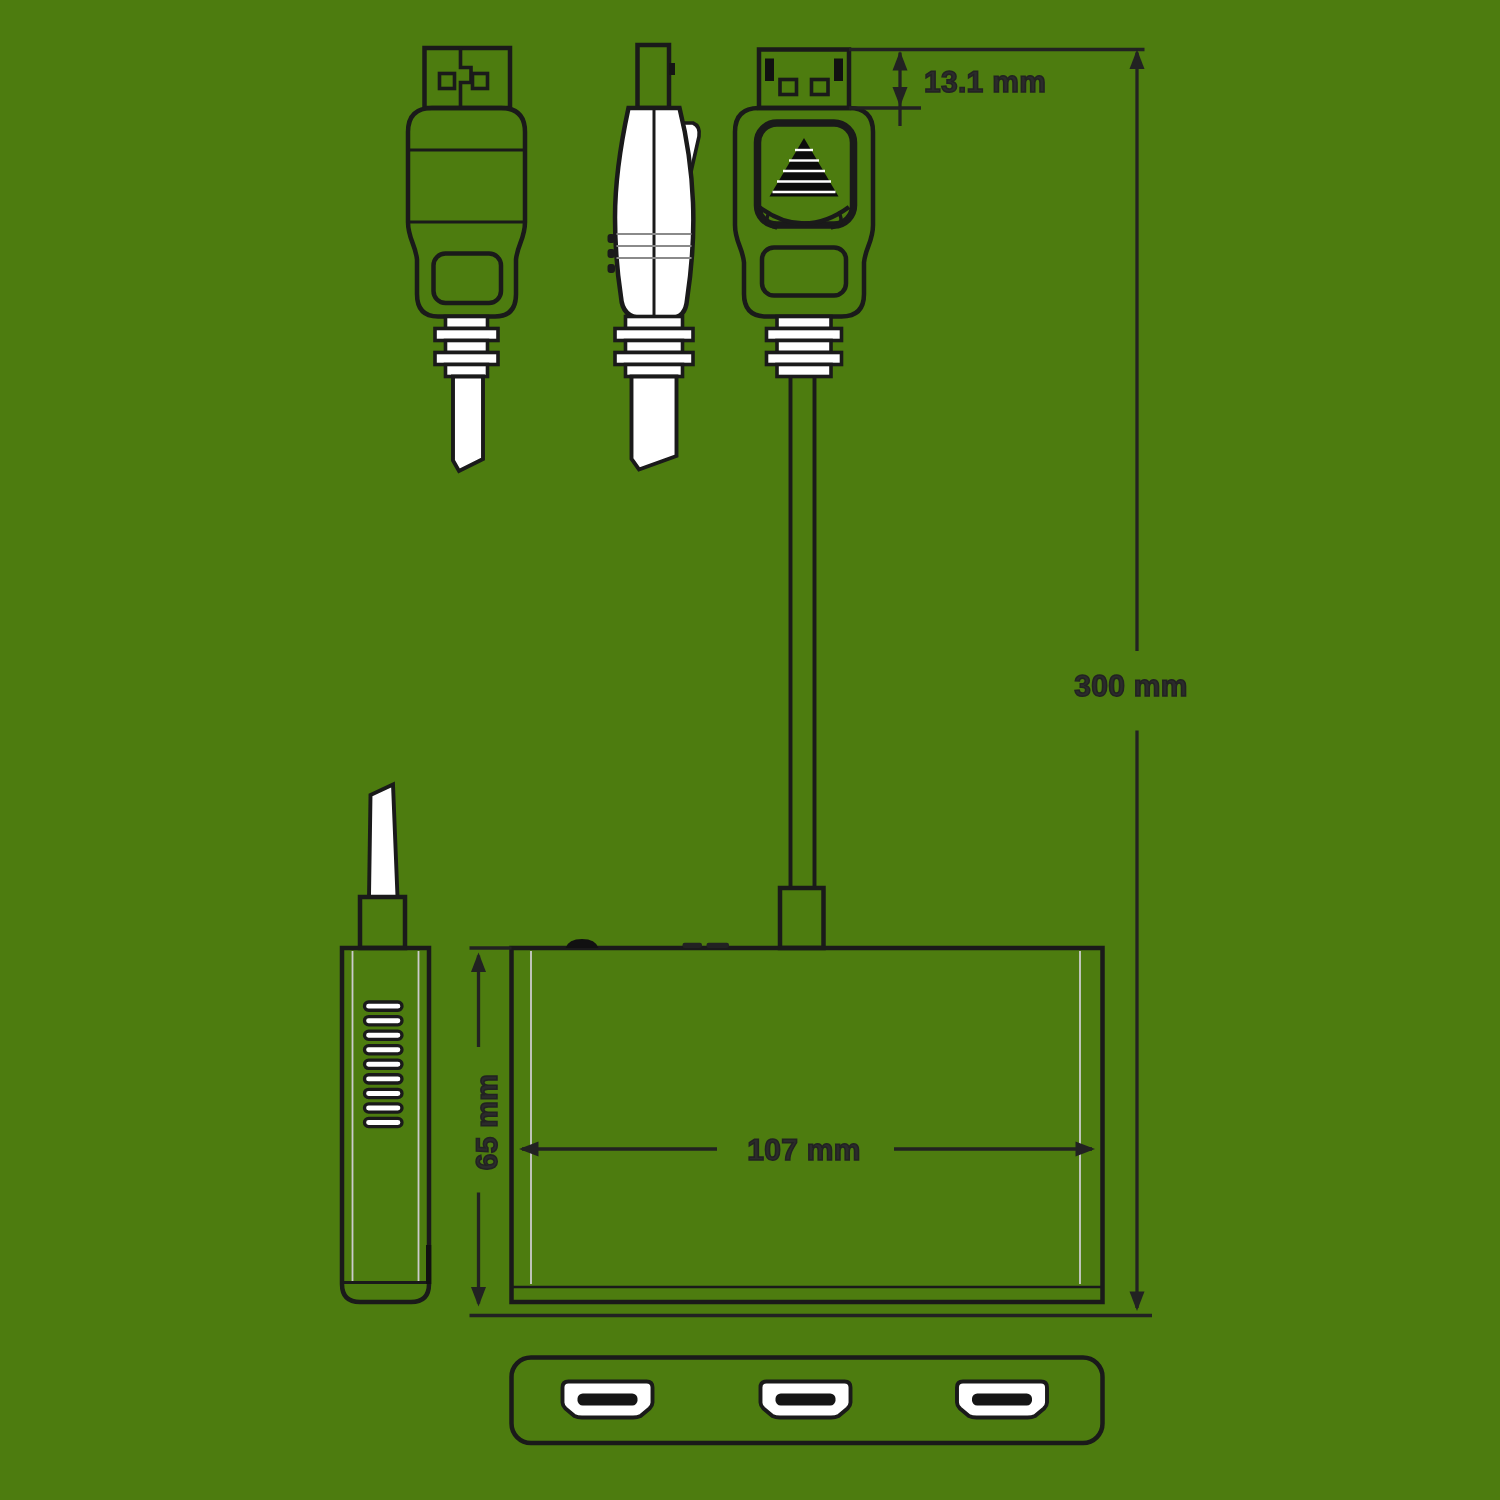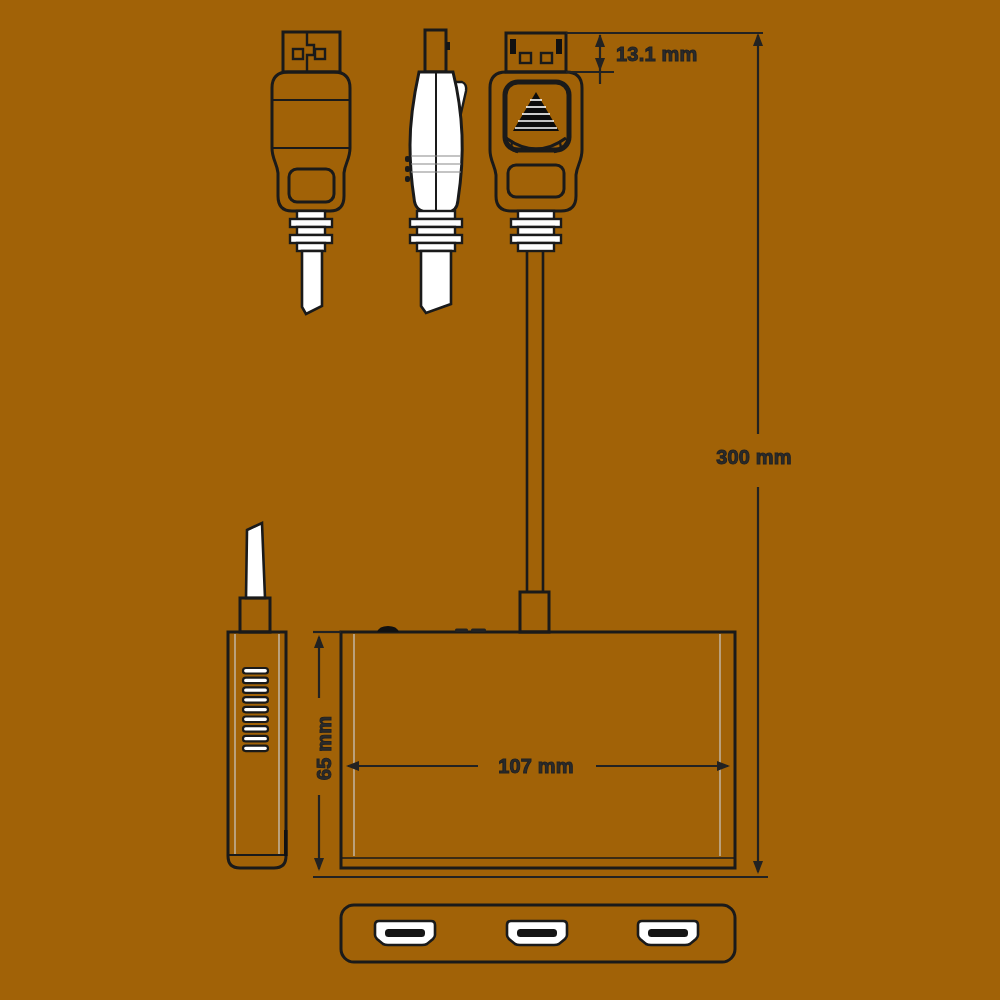--- a/index.html
+++ b/index.html
@@ -1,19 +1,19 @@
 <!DOCTYPE html>
 <html><head>
 <meta charset="utf-8">
 <style>
   html,body{margin:0;padding:0;background:#ffffff;}
   .stage{
     position:relative;
     width:1000px;height:1000px;
-    background:#a16207;
+    background:#4d7c0f;
     font-family:"Liberation Sans", sans-serif;
     overflow:hidden;
   }
   svg{display:block;}
   .dim-text{
     font-family:"Liberation Sans", sans-serif;
     font-size:20px;
     font-weight:600;
     fill:#2b2b2b;
     letter-spacing:0.2px;

